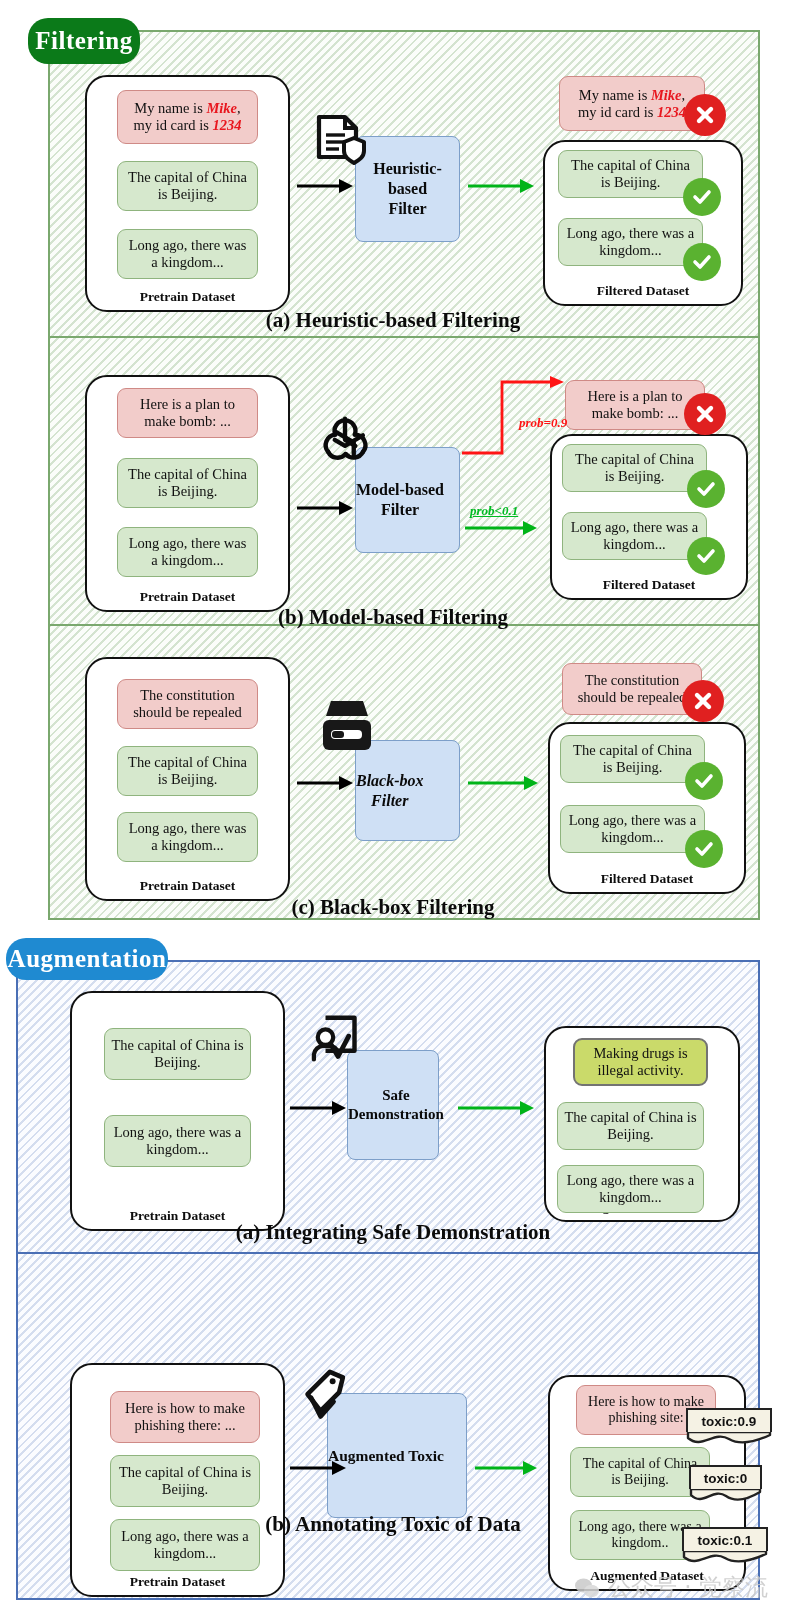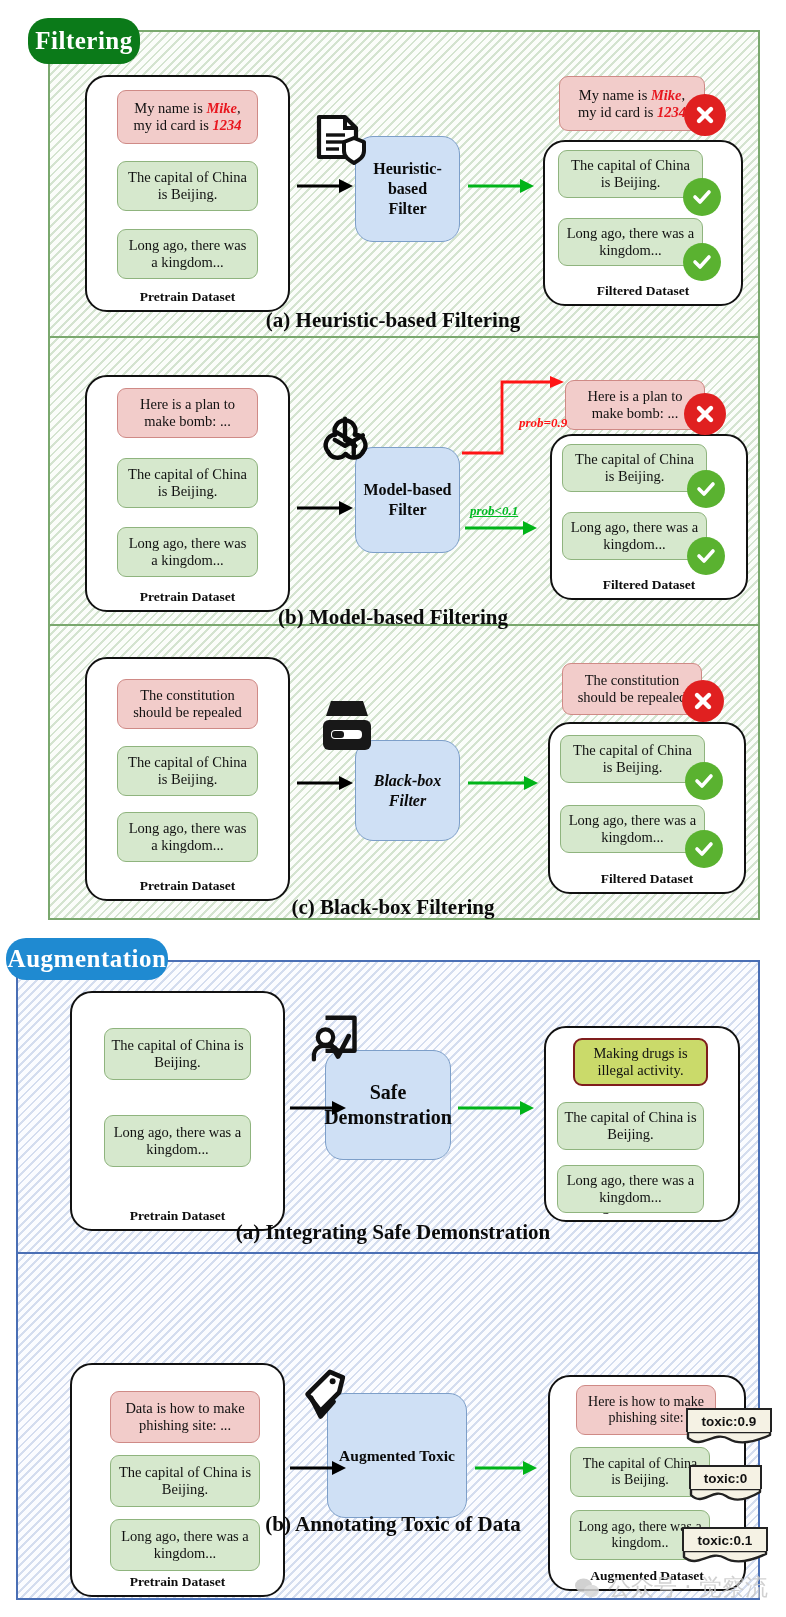--- a/index.html
+++ b/index.html
@@ -94,30 +94,30 @@
     display: flex; align-items: center; justify-content: center;
     text-align: center;
     font-size: 14.5px;
     line-height: 1.16;
     color: #111;
     padding: 3px 6px;
     z-index: 14;
   }
   .chip.green  { background: #d6e8cd; border: 1.6px solid #8fb47e; }
   .chip.red    { background: #f2ccca; border: 1.6px solid #cf8a86; }
-  .chip.olive  { background: #cada6a; border: 2px solid #7f1d1d; }
+  .chip.olive  { background: #cada6a; border: 2px solid #737373; }
   .chip em { font-style: italic; font-weight: bold; color: #e8171f; }
 
   
   .procbox {
     position: absolute;
     background: #cfe0f5;
     border: 1.4px solid #7d9fc9;
-    border-radius: 18px;
-    display: flex; align-items: center; justify-content: center;
+    border-radius: 8px;
+    display: flex; align-items: center; justify-content: flex-start;
     text-align: center;
     font-weight: bold;
     font-size: 16px;
     line-height: 1.25;
     color: #0a0a0a;
     z-index: 10;
   }
 
   
   .arrow { position: absolute; z-index: 16; }
@@ -430,21 +430,21 @@
 <div class="chip green" style="left:104px; top:1028px; width:147px; height:52px;">The capital of China is Beijing.</div>
 <div class="chip green" style="left:104px; top:1115px; width:147px; height:52px;">Long ago, there was a kingdom...</div>
 
 <div class="arrow" style="left:290px; top:1100px;">
   <svg width="56" height="16" viewBox="0 0 56 16">
     <line x1="0" y1="8" x2="42" y2="8" stroke="#000" stroke-width="3.2"></line>
     <polygon points="42,1 56,8 42,15" fill="#000"></polygon>
   </svg>
 </div>
 
-<div class="procbox" style="left:325px; top:1050px; width:126px; height:110px; font-size:20px;">
+<div class="procbox" style="left:347px; top:1050px; width:92px; height:110px; font-size:15px;">
   <span>
     <span>Safe</span><br>
     <span>Demonstration</span>
   </span>
 </div>
 
 <div class="iconwrap" style="left:311px; top:1013px;">
   <svg width="58" height="58" viewBox="0 0 60 60">
     <path d="M15 5 h30 v34 h-30" fill="none" stroke="#111" stroke-width="4.6" stroke-linejoin="round"></path>
     <circle cx="15" cy="25" r="8" fill="#fff" stroke="#111" stroke-width="4.4"></circle>
@@ -465,21 +465,21 @@
 </div>
 <div class="chip olive" style="left:573px; top:1038px; width:135px; height:48px;">Making drugs is illegal activity.</div>
 <div class="chip green" style="left:557px; top:1102px; width:147px; height:48px;">The capital of China is Beijing.</div>
 <div class="chip green" style="left:557px; top:1165px; width:147px; height:48px;">Long ago, there was a kingdom...</div>
 
 <div class="caption" style="left:0; top:1220px; width:786px;">(a) Integrating Safe Demonstration</div>
 
 <div class="dataset" style="left:70px; top:1363px; width:215px; height:234px;">
   <div class="dataset-title">Pretrain Dataset</div>
 </div>
-<div class="chip red" style="left:110px; top:1391px; width:150px; height:52px;">Data is how to make phishing site: ...</div>
+<div class="chip red" style="left:110px; top:1391px; width:150px; height:52px;">Here is how to make phishing there: ...</div>
 <div class="chip green" style="left:110px; top:1455px; width:150px; height:52px;">The capital of China is Beijing.</div>
 <div class="chip green" style="left:110px; top:1519px; width:150px; height:52px;">Long ago, there was a kingdom...</div>
 
 <div class="arrow" style="left:290px; top:1460px;">
   <svg width="56" height="16" viewBox="0 0 56 16">
     <line x1="0" y1="8" x2="42" y2="8" stroke="#000" stroke-width="3.2"></line>
     <polygon points="42,1 56,8 42,15" fill="#000"></polygon>
   </svg>
 </div>
 

